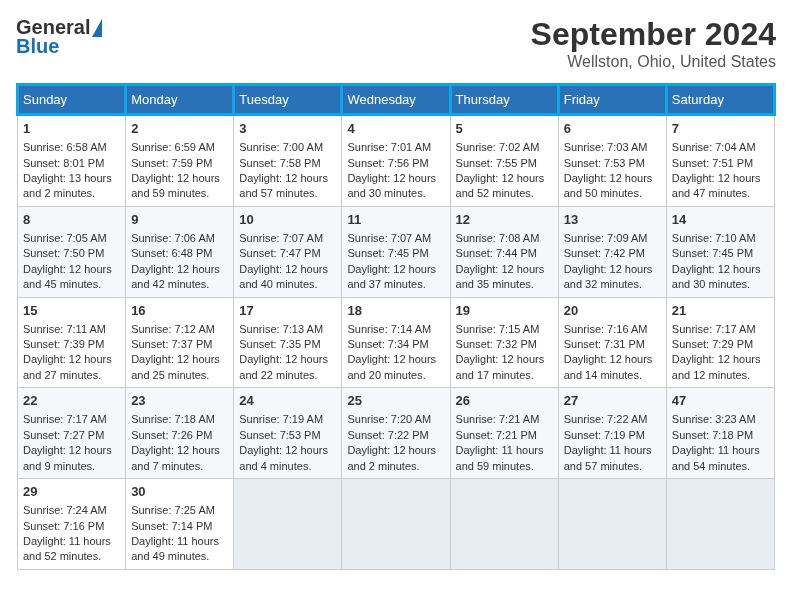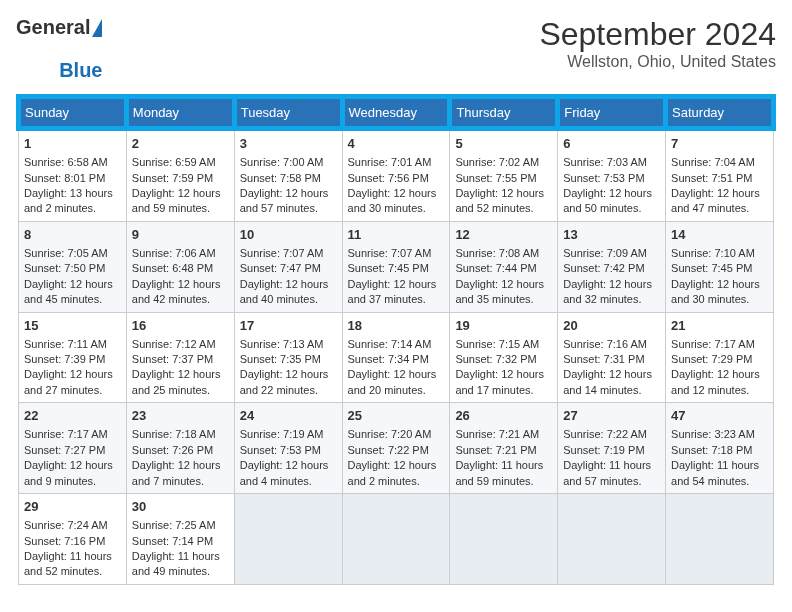--- a/index.html
+++ b/index.html
@@ -12,61 +12,60 @@
     }
     .header {
       display: flex;
       justify-content: space-between;
       align-items: flex-start;
       margin-bottom: 12px;
     }
     .logo {
       display: flex;
       flex-direction: column;
-      align-items: flex-end;
-      gap: 24px;
+      align-items: flex-start;
     }
     .logo-triangle {
       width: 0;
       height: 0;
       border-left: 10px solid transparent;
       border-bottom: 18px solid #1a6eb5;
       display: inline-block;
       margin-left: 2px;
     }
     .logo-row {
       display: flex;
       align-items: center;
     }
     .title-block {
       text-align: right;
     }
     .title-block h1 {
       font-size: 32px;
-      font-weight: normal;
+      font-weight: bold;
       color: #333;
     }
     .title-block h2 {
       font-size: 16px;
       font-weight: normal;
       color: #555;
     }
     .calendar {
       width: 100%;
       border-collapse: collapse;
       font-size: 11px;
     }
     .calendar thead th {
       background: #2a72b8;
       color: #fff;
       padding: 6px 4px;
       text-align: left;
       font-size: 13px;
       font-weight: normal;
-      border: 5px solid #0ea5e9;
+      border: 3px solid #0ea5e9;
     }
     .calendar tbody td {
       vertical-align: top;
       border: 1px solid #ccc;
       padding: 4px 5px;
       width: calc(100% / 7);
       min-height: 80px;
       background: #fff;
       color: #333;
       line-height: 1.4;

